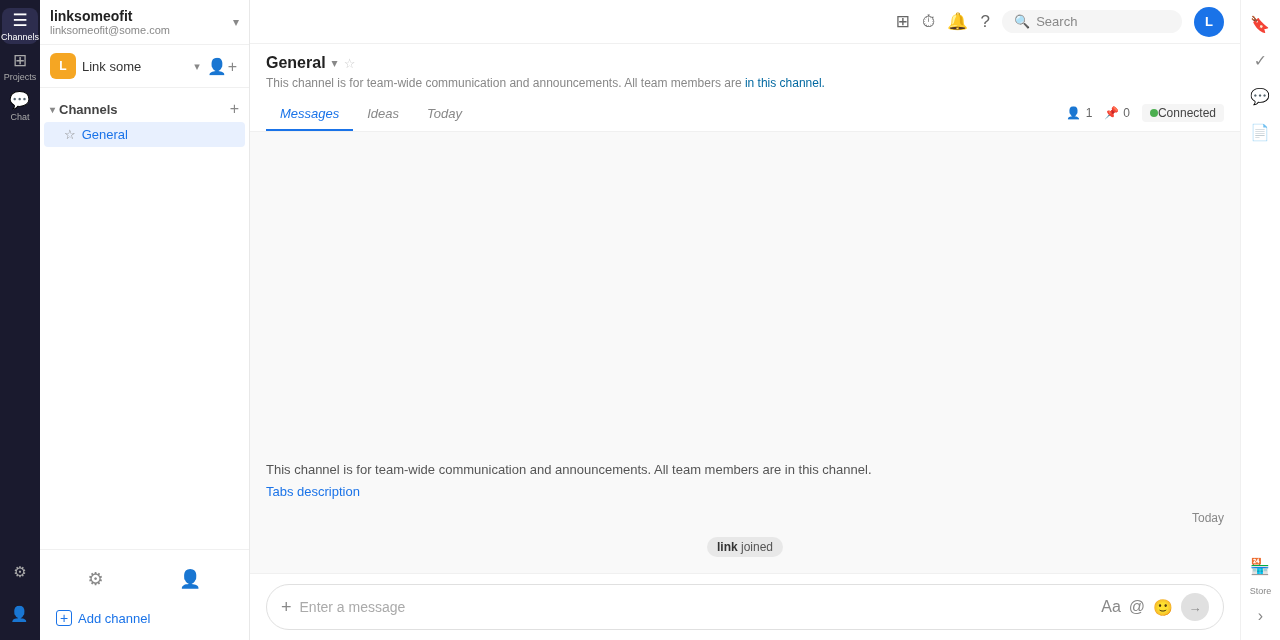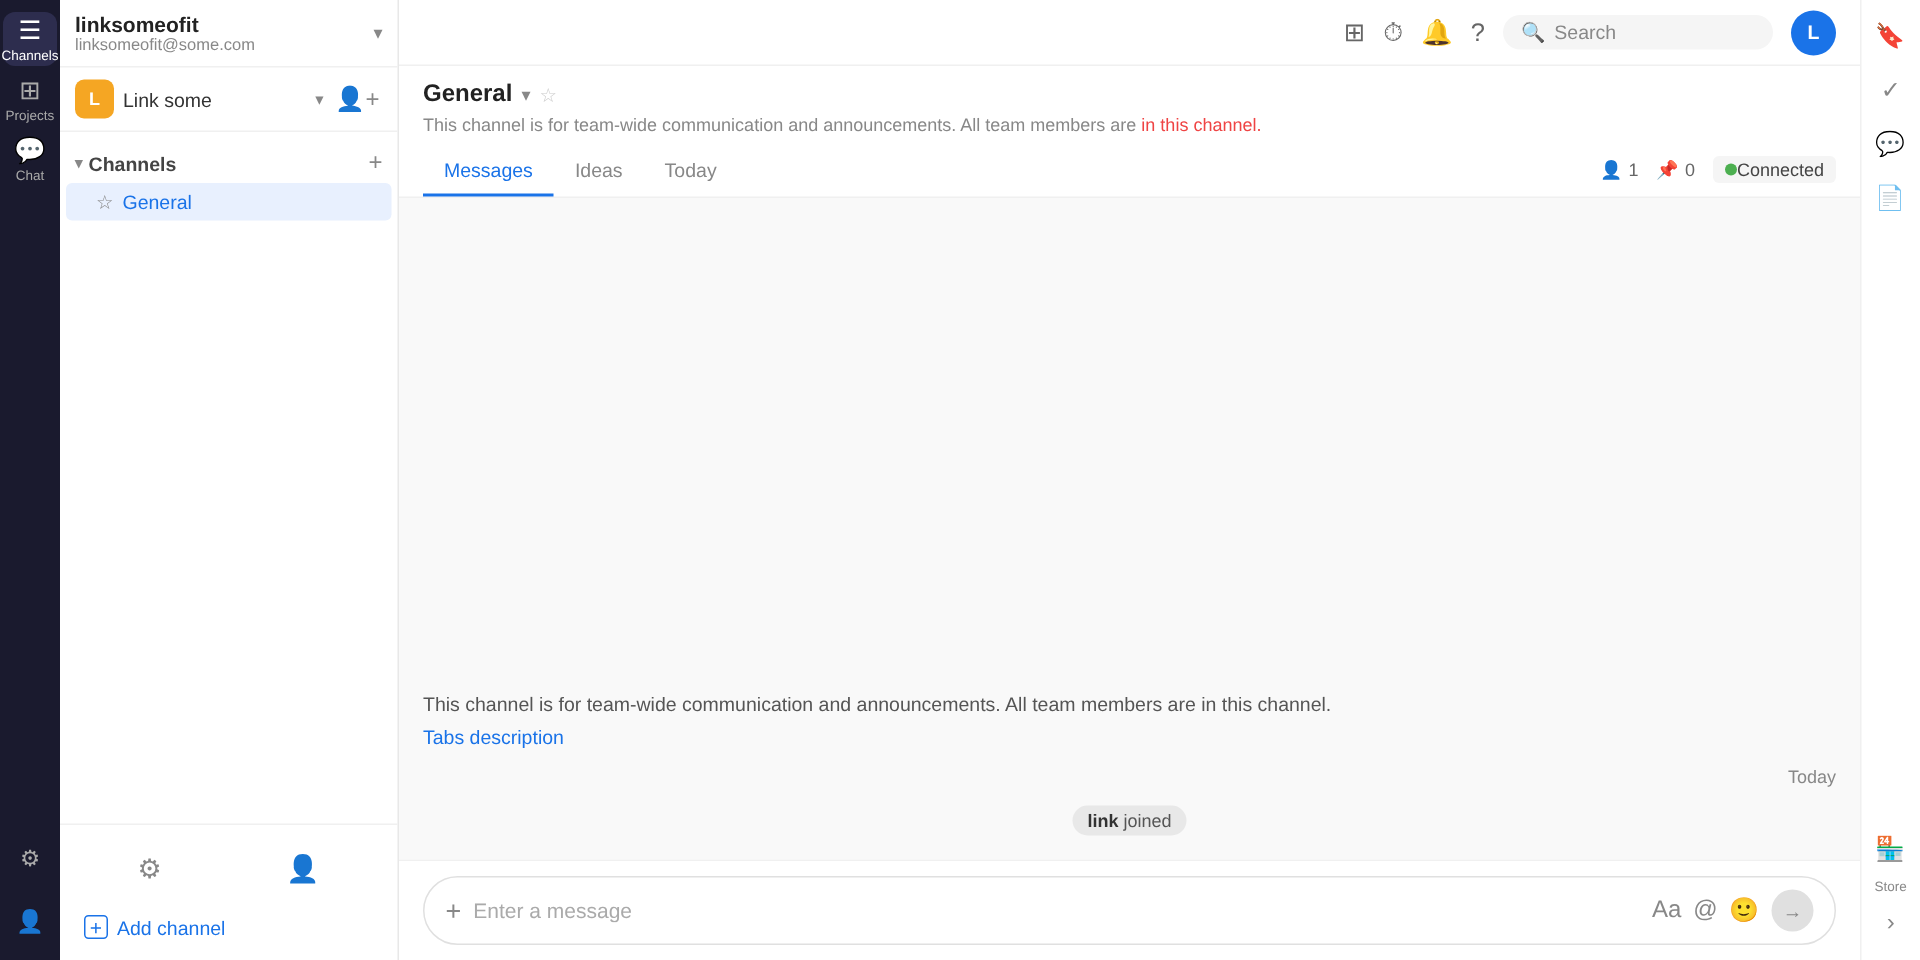--- a/index.html
+++ b/index.html
@@ -42,21 +42,21 @@
     .rail-icon span.label {
       font-size: 9px;
       margin-top: 1px;
       color: #aaa;
     }
     .rail-icon.active span.label { color: #fff; }
     .rail-icon-symbol { font-size: 17px; }
 
     
     .sidebar {
-      width: 226px;
+      width: 210px;
       background: #fff;
       border-right: 1px solid #e8e8e8;
       display: flex;
       flex-direction: column;
       flex-shrink: 0;
     }
     .sidebar-header {
       display: flex;
       align-items: center;
       justify-content: space-between;
@@ -242,21 +242,21 @@
       font-weight: 600;
       color: #222;
     }
     .dropdown-icon { color: #888; font-size: 12px; cursor: pointer; }
     .star-icon { color: #ccc; font-size: 13px; cursor: pointer; }
     .channel-desc {
       font-size: 12px;
       color: #888;
       margin-bottom: 8px;
     }
-    .channel-desc a { color: #ef4444; text-decoration: none; }
+    .channel-desc a { color: #0369a1; text-decoration: none; }
     .channel-meta {
       display: flex;
       align-items: center;
       gap: 12px;
       position: absolute;
       right: 16px;
       top: 60px;
     }
     .meta-item {
       display: flex;
@@ -281,20 +281,21 @@
     .tabs {
       display: flex;
       gap: 0;
     }
     .tab {
       padding: 8px 14px;
       font-size: 13px;
       color: #888;
       cursor: pointer;
       border-bottom: 2px solid transparent;
+      font-style: italic;
     }
     .tab.active {
       color: #1a73e8;
       border-bottom: 2px solid #1a73e8;
       font-weight: 500;
     }
 
     
     .messages-area {
       flex: 1;

